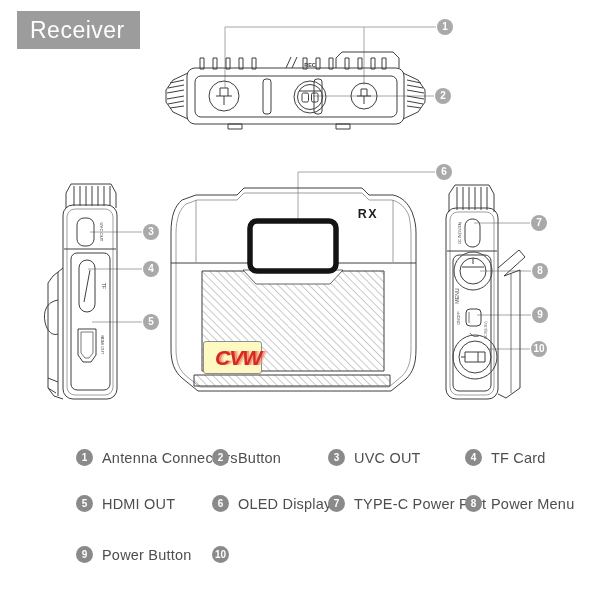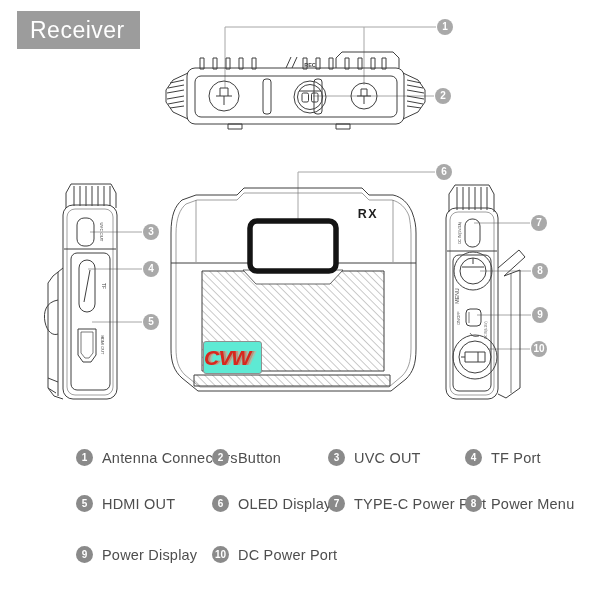--- a/index.html
+++ b/index.html
@@ -19,22 +19,22 @@
   
   .callout{
     position:absolute;width:16px;height:16px;border-radius:50%;
     background:#a9a9a9;color:#fff;font-size:10px;font-weight:700;
     display:flex;align-items:center;justify-content:center;
     transform:translate(-50%,-50%);line-height:1;
   }
   
   .logo-plate{
     position:absolute;left:203px;top:341px;width:59px;height:33px;
-    background:#5eead4;border:1.5px solid #8f8f8f;border-radius:3px;
-    display:flex;align-items:center;justify-content:flex-start;box-sizing:border-box;
+    background:#fef9c3;border:1.5px solid #8f8f8f;border-radius:3px;
+    display:flex;align-items:center;justify-content:flex-end;box-sizing:border-box;
   }
   .logo-plate span{
     color:#d7281e;font-size:21px;font-weight:800;font-style:italic;
     letter-spacing:-1px;line-height:1;
     text-shadow:2px 0 0 rgba(230,90,70,.55), 4px 0 0 rgba(240,150,130,.45);
   }
   
   .legend-item{position:absolute;display:flex;align-items:center;gap:9px;}
   .lnum{
     width:17px;height:17px;border-radius:50%;background:#8a8a8a;color:#fff;
@@ -234,40 +234,39 @@
   <div class="legend-item" style="left:212px;top:449px">
     <span class="lnum">2</span>
     <span class="llabel">Button</span>
   </div>
   <div class="legend-item" style="left:328px;top:449px">
     <span class="lnum">3</span>
     <span class="llabel">UVC OUT</span>
   </div>
   <div class="legend-item" style="left:465px;top:449px">
     <span class="lnum">4</span>
-    <span class="llabel">TF Port</span>
+    <span class="llabel">TF Card</span>
   </div>
   <div class="legend-item" style="left:76px;top:495px">
     <span class="lnum">5</span>
     <span class="llabel">HDMI OUT</span>
   </div>
   <div class="legend-item" style="left:212px;top:495px">
     <span class="lnum">6</span>
     <span class="llabel">OLED Display</span>
   </div>
   <div class="legend-item" style="left:328px;top:495px">
     <span class="lnum">7</span>
     <span class="llabel">TYPE-C Power Port</span>
   </div>
   <div class="legend-item" style="left:465px;top:495px">
     <span class="lnum">8</span>
     <span class="llabel">Power Menu</span>
   </div>
   <div class="legend-item" style="left:76px;top:546px">
     <span class="lnum">9</span>
-    <span class="llabel">Power Display</span>
+    <span class="llabel">Power Button</span>
   </div>
   <div class="legend-item" style="left:212px;top:546px">
     <span class="lnum">10</span>
-    <span class="llabel">DC Power Port</span>
   </div>
 
 </div>
 
 </body></html>

